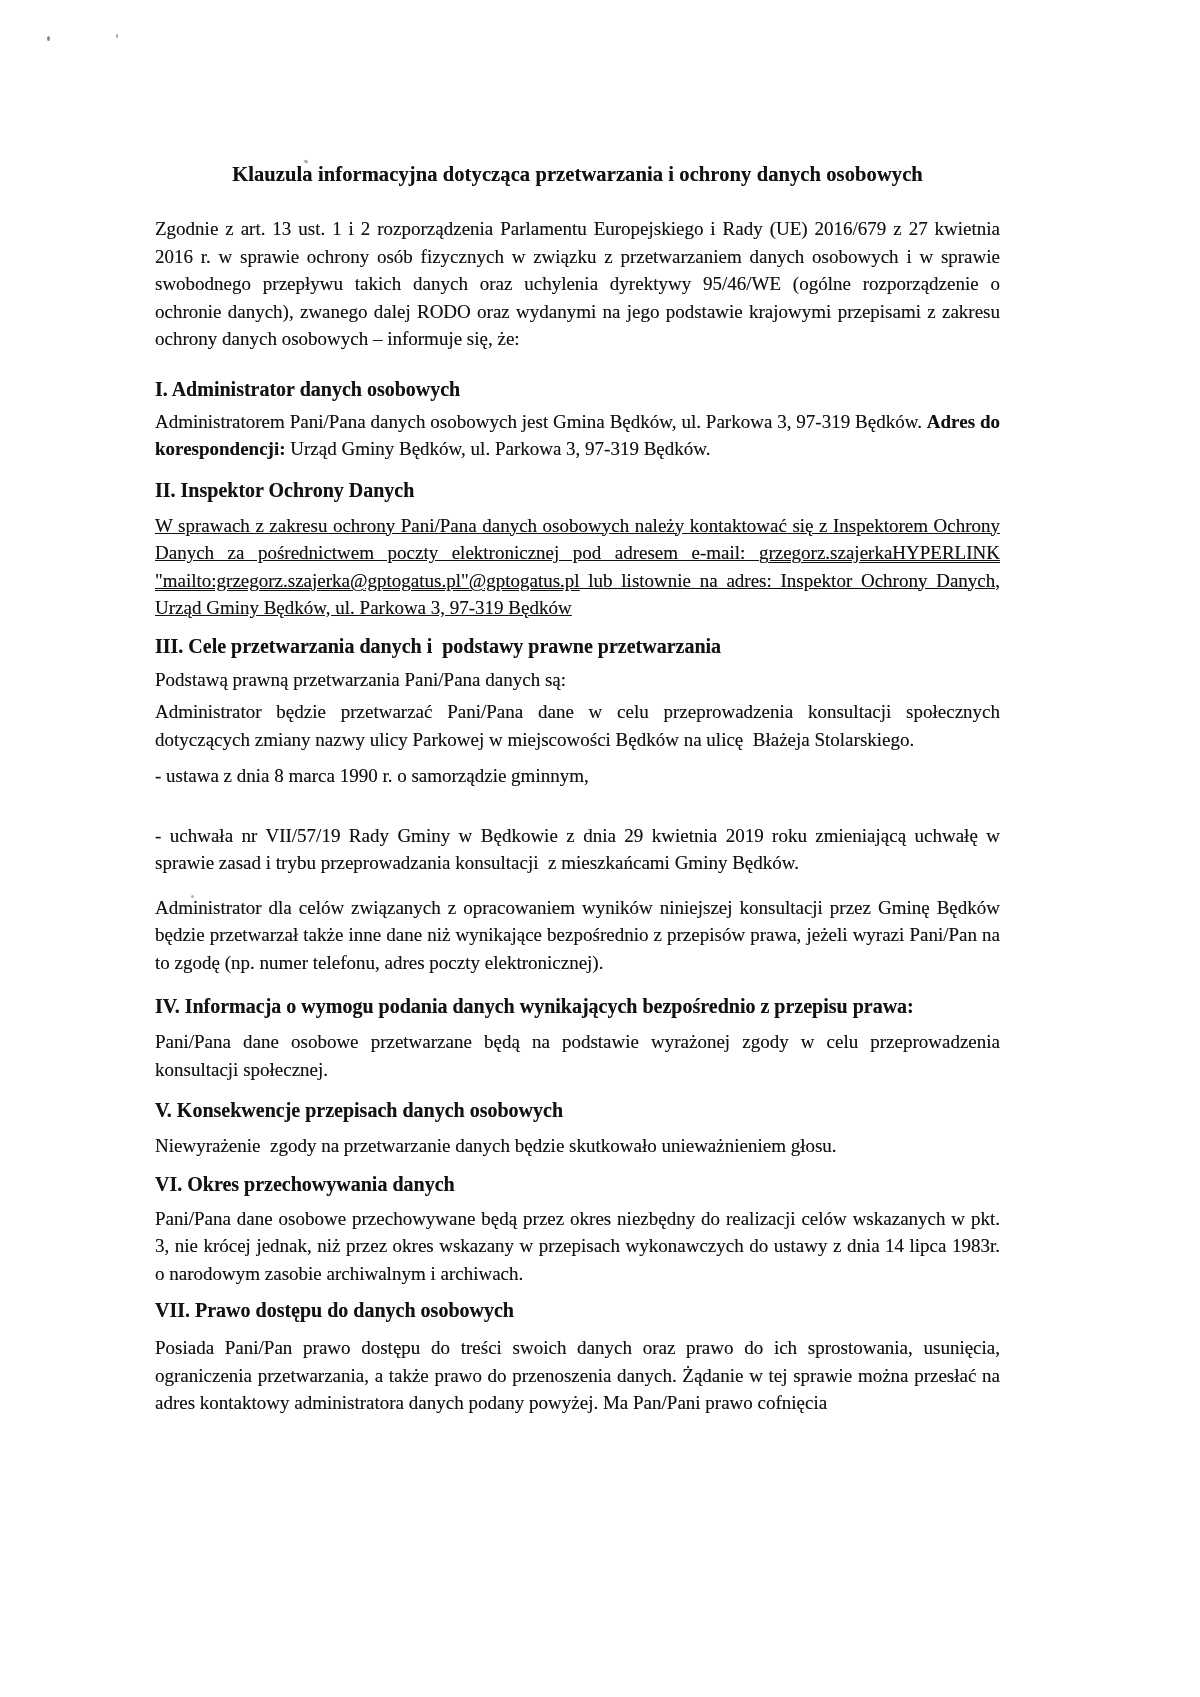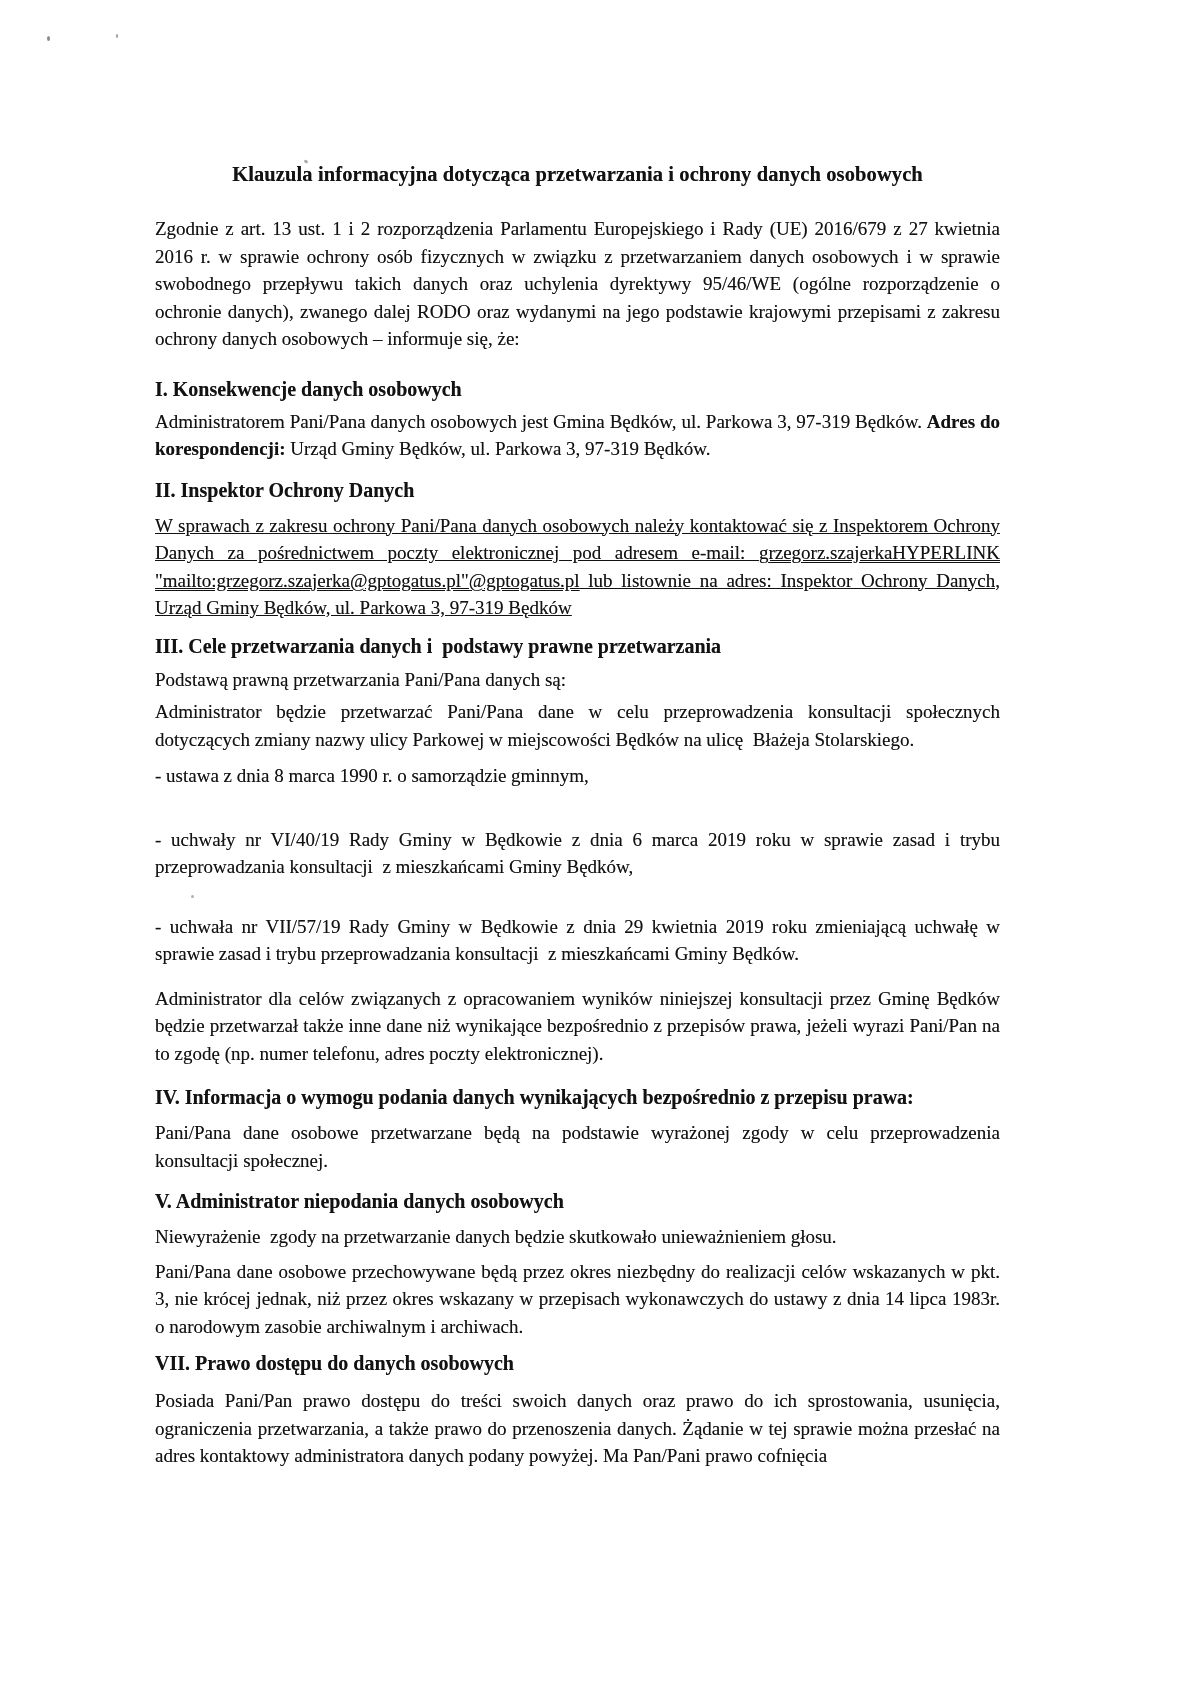--- a/index.html
+++ b/index.html
@@ -86,39 +86,39 @@
   <span class="speck speck-2"></span>
   <span class="speck speck-3"></span>
   <span class="speck speck-4"></span>
 
   <div class="content">
 
     <h1 class="title">Klauzula informacyjna dotycząca przetwarzania i ochrony danych osobowych</h1>
 
     <p class="para mt-intro">Zgodnie z art. 13 ust. 1 i 2 rozporządzenia Parlamentu Europejskiego i Rady (UE) 2016/679 z 27 kwietnia 2016 r. w sprawie ochrony osób fizycznych w związku z przetwarzaniem danych osobowych i w sprawie swobodnego przepływu takich danych oraz uchylenia dyrektywy 95/46/WE (ogólne rozporządzenie o ochronie danych), zwanego dalej RODO oraz wydanymi na jego podstawie krajowymi przepisami z zakresu ochrony danych osobowych – informuje się, że:</p>
 
-    <h2 class="heading mt-h1">I. Konsekwencje danych osobowych</h2>
+    <h2 class="heading mt-h1">I. Administrator danych osobowych</h2>
     <p class="para mt-p1"><span>Administratorem Pani/Pana danych osobowych jest Gmina Będków, ul. Parkowa 3, 97-319 Będków. </span><strong>Adres do korespondencji:</strong><span> Urząd Gminy Będków, ul. Parkowa 3, 97-319 Będków.</span></p>
 
     <h2 class="heading mt-h2">II. Inspektor Ochrony Danych</h2>
     <p class="para mt-p2"><span>W sprawach z zakresu ochrony Pani/Pana danych osobowych należy kontaktować się z Inspektorem Ochrony Danych za pośrednictwem poczty elektronicznej pod adresem e-mail: </span><span class="link-underline">grzegorz.szajerkaHYPERLINK "mailto:grzegorz.szajerka@gptogatus.pl"@gptogatus.pl</span><span> lub listownie na adres: Inspektor Ochrony Danych, Urząd Gminy Będków, ul. Parkowa 3, 97-319 Będków</span></p>
 
     <h2 class="heading mt-h3">III. Cele przetwarzania danych i&nbsp; podstawy prawne przetwarzania</h2>
     <p class="para mt-p3b">Podstawą prawną przetwarzania Pani/Pana danych są:</p>
     <p class="para mt-p3a">Administrator będzie przetwarzać Pani/Pana dane w celu przeprowadzenia konsultacji społecznych dotyczących zmiany nazwy ulicy Parkowej w miejscowości Będków na ulicę&nbsp; Błażeja Stolarskiego.</p>
     <p class="para mt-p3c">- ustawa z dnia 8 marca 1990 r. o samorządzie gminnym,</p>
-    <p class="para mt-p3d">- uchwały nr VI/40/19 Rady Gminy w Będkowie z dnia 6 marca 2019 roku w sprawie zasad i trybu przeprowadzania konsultacji&nbsp; z mieszkańcami Gminy Będków,</p>
     <p class="para mt-p3e">- uchwała nr VII/57/19 Rady Gminy w Będkowie z dnia 29 kwietnia 2019 roku zmieniającą uchwałę w sprawie zasad i trybu przeprowadzania konsultacji&nbsp; z mieszkańcami Gminy Będków.</p>
     <p class="para mt-p3f">Administrator dla celów związanych z opracowaniem wyników niniejszej konsultacji przez Gminę Będków będzie przetwarzał także inne dane niż wynikające bezpośrednio z przepisów prawa, jeżeli wyrazi Pani/Pan na to zgodę (np. numer telefonu, adres poczty elektronicznej).</p>
 
     <h2 class="heading mt-h4">IV. Informacja o wymogu podania danych wynikających bezpośrednio z przepisu prawa:</h2>
     <p class="para mt-p4">Pani/Pana dane osobowe przetwarzane będą na podstawie wyrażonej zgody w celu przeprowadzenia konsultacji społecznej.</p>
 
-    <h2 class="heading mt-h5">V. Administrator niepodania danych osobowych</h2>
+    <h2 class="heading mt-h5">V. Konsekwencje przepisach danych osobowych</h2>
     <p class="para mt-p5">Niewyrażenie&nbsp; zgody na przetwarzanie danych będzie skutkowało unieważnieniem głosu.</p>
 
+    <h2 class="heading mt-h6">VI. Okres przechowywania danych</h2>
     <p class="para mt-p6">Pani/Pana dane osobowe przechowywane będą przez okres niezbędny do realizacji celów wskazanych w pkt. 3, nie krócej jednak, niż przez okres wskazany w przepisach wykonawczych do ustawy z dnia 14 lipca 1983r. o narodowym zasobie archiwalnym i archiwach.</p>
 
     <h2 class="heading mt-h7">VII. Prawo dostępu do danych osobowych</h2>
     <p class="para mt-p7">Posiada Pani/Pan prawo dostępu do treści swoich danych oraz prawo do ich sprostowania, usunięcia, ograniczenia przetwarzania, a także prawo do przenoszenia danych. Żądanie w tej sprawie można przesłać na adres kontaktowy administratora danych podany powyżej. Ma Pan/Pani prawo cofnięcia</p>
 
   </div>
 </div>
 
 </body></html>

